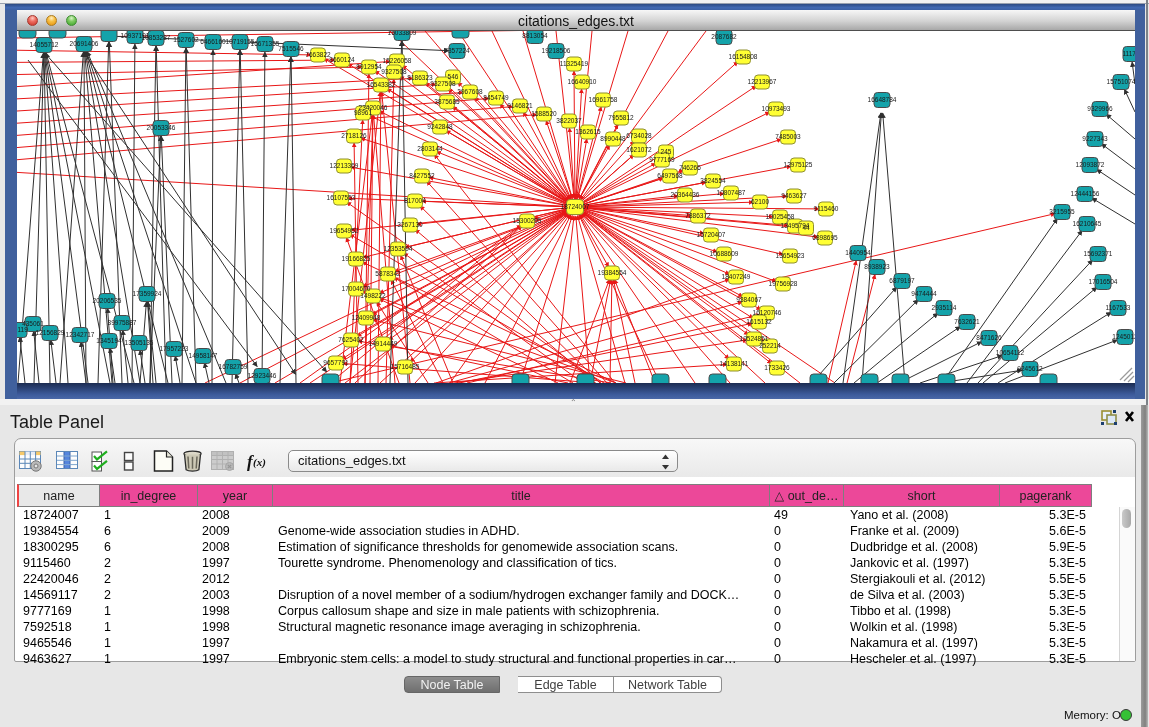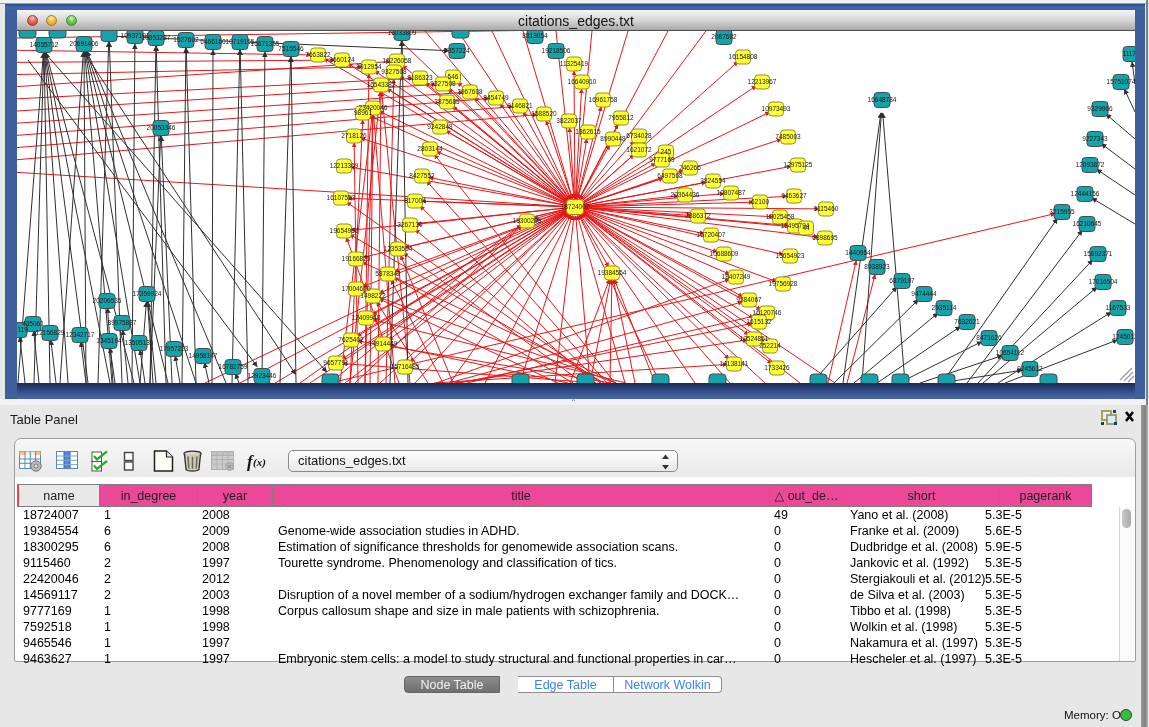--- a/index.html
+++ b/index.html
@@ -17,40 +17,40 @@
 #title{left:17px;top:13px;width:1118px;text-align:center;font-size:14px;color:#111}
 .tl{width:11px;height:11px;border-radius:50%;top:15px}
 #tlr{left:27px;background:radial-gradient(circle at 50% 25%,#ffc9c2,#ee6f63 40%,#d84a3e 75%,#c4382e);border:1px solid #a53a31}
 #tly{left:46px;background:radial-gradient(circle at 50% 25%,#ffeec2,#f7c045 40%,#eda321 75%,#d8911c);border:1px solid #ad7a1c}
 #tlg{left:66px;background:radial-gradient(circle at 50% 25%,#d8f3c8,#7fcb62 40%,#55b33f 75%,#459c33);border:1px solid #3f8c33}
 #canvas{left:17px;top:31px;width:1118px;height:352px;background:#fff;overflow:hidden}
 
 #gap{left:0;top:399px;width:1149px;height:6px;background:#f2f2f2}
 #grip{left:570px;top:398px;width:12px;height:7px;font-size:8px;color:#777}
 #tpanel{left:0;top:405px;width:1149px;height:322px;background:#e7e7e7}
-#tptitle{left:10px;top:412px;font-size:13px;color:#1a1a1a}
+#tptitle{left:10px;top:412px;font-size:18px;color:#1a1a1a}
 #tbox{left:14px;top:438px;width:1122px;height:224px;background:#fff;
  border:1px solid #9d9d9d;border-radius:7px 7px 2px 2px;
  background:linear-gradient(#f8f8f8,#e9e9e9 38px,#fff 38px)}
 #combo{left:288px;top:450px;width:390px;height:22px;border:1px solid #8a8a8a;border-radius:5px;
  background:linear-gradient(#ffffff,#e9e9e9);font-size:13px;color:#111;line-height:20px;padding-left:9px}
 
 #thead{left:17px;top:484px;height:23px;font-size:12.5px;color:#222}
 .hc{position:absolute;top:0;height:23px;background:#ec4899;border:1px solid #7e7e7e;
  border-left:0;text-align:center;line-height:22px}
 .trow{position:absolute;left:17px;width:1100px;height:16px;font-size:12.5px;color:#000;white-space:nowrap}
 .trow span{position:absolute;top:0}
 .c0{left:6px} .c1{left:87px} .c2{left:185px} .c3{left:261px;width:490px;overflow:hidden}
-.c4{left:757px} .c5{left:833px;width:162px;overflow:hidden} .c6{left:968px}
+.c4{left:757px} .c5{left:833px;width:162px;overflow:hidden} .c6{left:1032px}
 
 #sbar{left:1119px;top:507px;width:16px;height:154px;background:#fafafa;border-left:1px solid #d5d5d5}
 #sthumb{left:1122px;top:509px;width:9px;height:19px;background:linear-gradient(90deg,#c9c9c9,#a8a8a8);border-radius:5px}
 
 .seg{position:absolute;top:676px;height:17px;font-size:12.5px;line-height:16px;text-align:center;
- border:1px solid #8e8e8e;background:#fff;color:#3b82f6}
+ border:1px solid #8e8e8e;background:#fff;color:#404040}
 #seg1{left:404px;width:96px;border-radius:4px 0 0 4px;background:linear-gradient(#8d8d8d,#6f6f6f);color:#f2f2f2;border-color:#666}
 #seg2{left:518px;width:96px;border-left:0}
 #seg3{left:614px;width:108px;border-left:0;border-radius:0 4px 4px 0}
 #mem{left:1064px;top:709px;font-size:11.5px;color:#111}
 #memdot{left:1120px;top:709px;width:12px;height:12px;border-radius:50%;background:#35c135;border:1px solid #3a3a3a}
 
 #rstrip1{left:1146px;top:0px;width:2px;height:405px;background:#7c8288}
 #rstrip2{left:1141px;top:405px;width:7px;height:322px;background:linear-gradient(90deg,#9b9b9b,#80807f 60%,#b9b9b9)}
 .icon{position:absolute;top:450px}
 </style></head>
@@ -699,21 +699,21 @@
     <span class="c4">0</span>
     <span class="c5">Dudbridge et al. (2008)</span>
 <span class="c6">5.9E-5</span>
   </div>
 <div class="trow" style="top:556px">
 <span class="c0">9115460</span>
     <span class="c1">2</span>
     <span class="c2">1997</span>
 <span class="c3">Tourette syndrome. Phenomenology and classification of tics.</span>
     <span class="c4">0</span>
-    <span class="c5">Jankovic et al. (1992)</span>
+    <span class="c5">Jankovic et al. (1997)</span>
 <span class="c6">5.3E-5</span>
   </div>
 <div class="trow" style="top:572px">
 <span class="c0">22420046</span>
     <span class="c1">2</span>
     <span class="c2">2012</span>
     <span class="c4">0</span>
     <span class="c5">Stergiakouli et al. (2012)</span>
 <span class="c6">5.5E-5</span>
   </div>
@@ -732,20 +732,21 @@
     <span class="c2">1998</span>
 <span class="c3">Corpus callosum shape and size in male patients with schizophrenia.</span>
     <span class="c4">0</span>
     <span class="c5">Tibbo et al. (1998)</span>
 <span class="c6">5.3E-5</span>
   </div>
 <div class="trow" style="top:620px">
 <span class="c0">7592518</span>
     <span class="c1">1</span>
     <span class="c2">1998</span>
+<span class="c3">Structural magnetic resonance image averaging in schizophrenia.</span>
     <span class="c4">0</span>
     <span class="c5">Wolkin et al. (1998)</span>
 <span class="c6">5.3E-5</span>
   </div>
 <div class="trow" style="top:636px">
 <span class="c0">9465546</span>
     <span class="c1">1</span>
     <span class="c2">1997</span>
     <span class="c4">0</span>
     <span class="c5">Nakamura et al. (1997)</span>
@@ -757,17 +758,17 @@
     <span class="c2">1997</span>
 <span class="c3">Embryonic stem cells: a model to study structural and functional properties in car…</span>
     <span class="c4">0</span>
     <span class="c5">Hescheler et al. (1997)</span>
 <span class="c6">5.3E-5</span>
   </div>
 <div class="abs" id="sbar"></div>
 <div class="abs" id="sthumb"></div>
 <div class="abs seg" id="seg1">Node Table</div>
 <div class="abs seg" id="seg2">Edge Table</div>
-<div class="abs seg" id="seg3">Network Wolkin</div>
+<div class="abs seg" id="seg3">Network Table</div>
 <div class="abs" id="mem">Memory: OK</div>
 <div class="abs" id="memdot"></div>
 <div class="abs" id="rstrip1"></div>
 <div class="abs" id="rstrip2"></div>
 
 </body></html>

